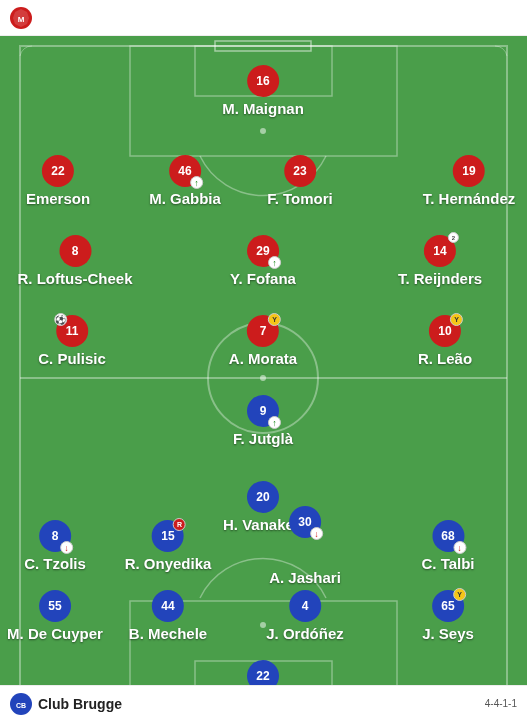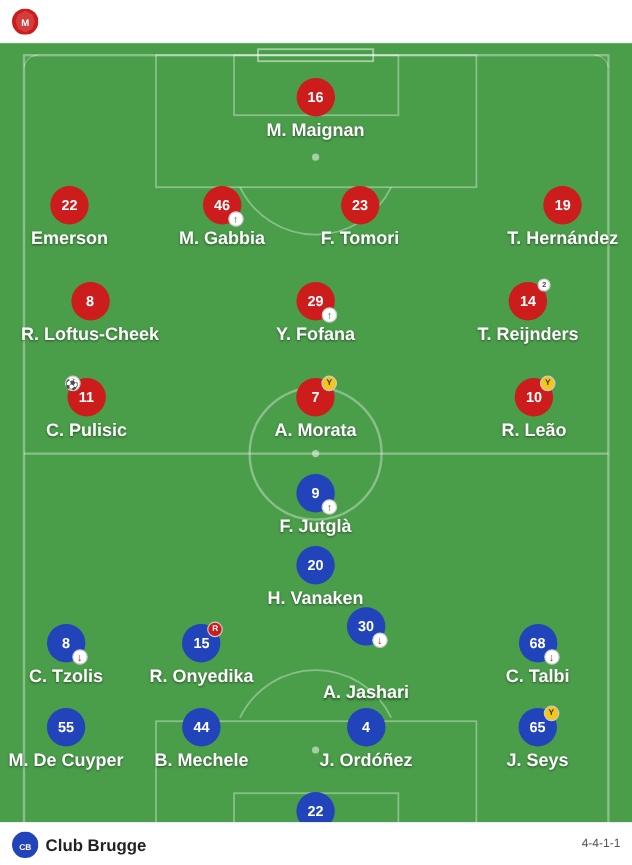--- a/index.html
+++ b/index.html
@@ -283,21 +283,21 @@
     </div>
 
   <div id="brugge-players">
       <div class="player" style="left: 263px; top: 385px;">
     <div class="player-circle blue-team">
       9
       <div class="badge substitution" style="color:#1a8a1a;font-size:9px;font-weight:bold;">↑</div>
     </div>
     <span class="player-name">F. Jutglà</span>
   </div>
-      <div class="player" style="left: 263px; top: 445px;">
+      <div class="player" style="left: 263px; top: 471px;">
     <div class="player-circle blue-team">
       20
       
     </div>
     <span class="player-name">H. Vanaken</span>
   </div>
       <div class="player" style="left: 55px; top: 510px;">
     <div class="player-circle blue-team">
       8
       <div class="badge sub-out" style="color:#cc1c1c;font-size:9px;font-weight:bold;">↓</div>

